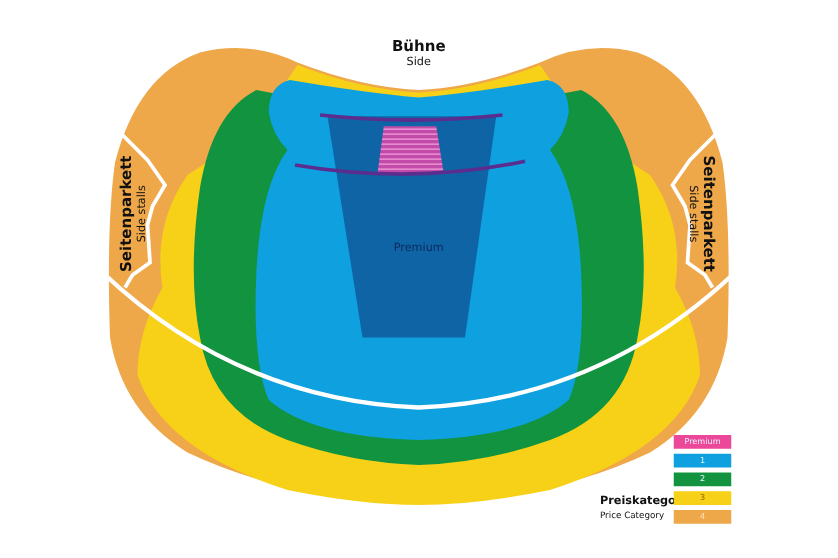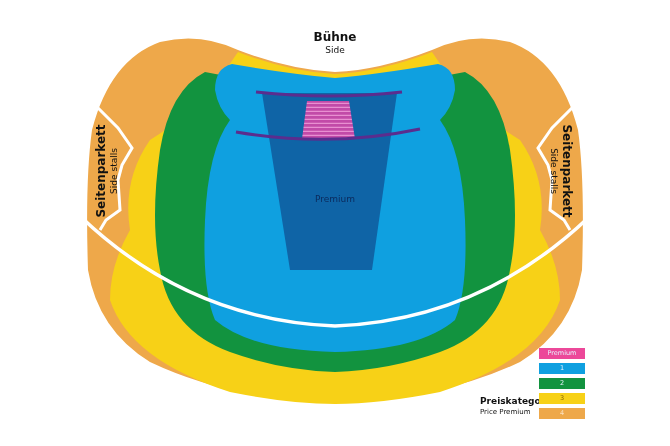--- a/index.html
+++ b/index.html
@@ -81,21 +81,21 @@
   <span class="sub">Side stalls</span>
 </div>
 
 <div class="lbl side-right">
   <span class="main">Seitenparkett</span>
   <span class="sub">Side stalls</span>
 </div>
 
 <div class="legend-title">
   <span class="main">Preiskategorie</span>
-  <span class="sub">Price Premium</span>
+  <span class="sub">Price Category</span>
 </div>
 
 <div class="legend">
   <div class="sw" style="background:#ec4899;">Premium</div>
   <div class="sw" style="background:#0fa0e0;">1</div>
   <div class="sw" style="background:#12933f;">2</div>
   <div class="sw" style="background:#f7d117; color:#8a6a00;">3</div>
   <div class="sw" style="background:#eea84a; color:#fbe0c0;">4</div>
 </div>
 

